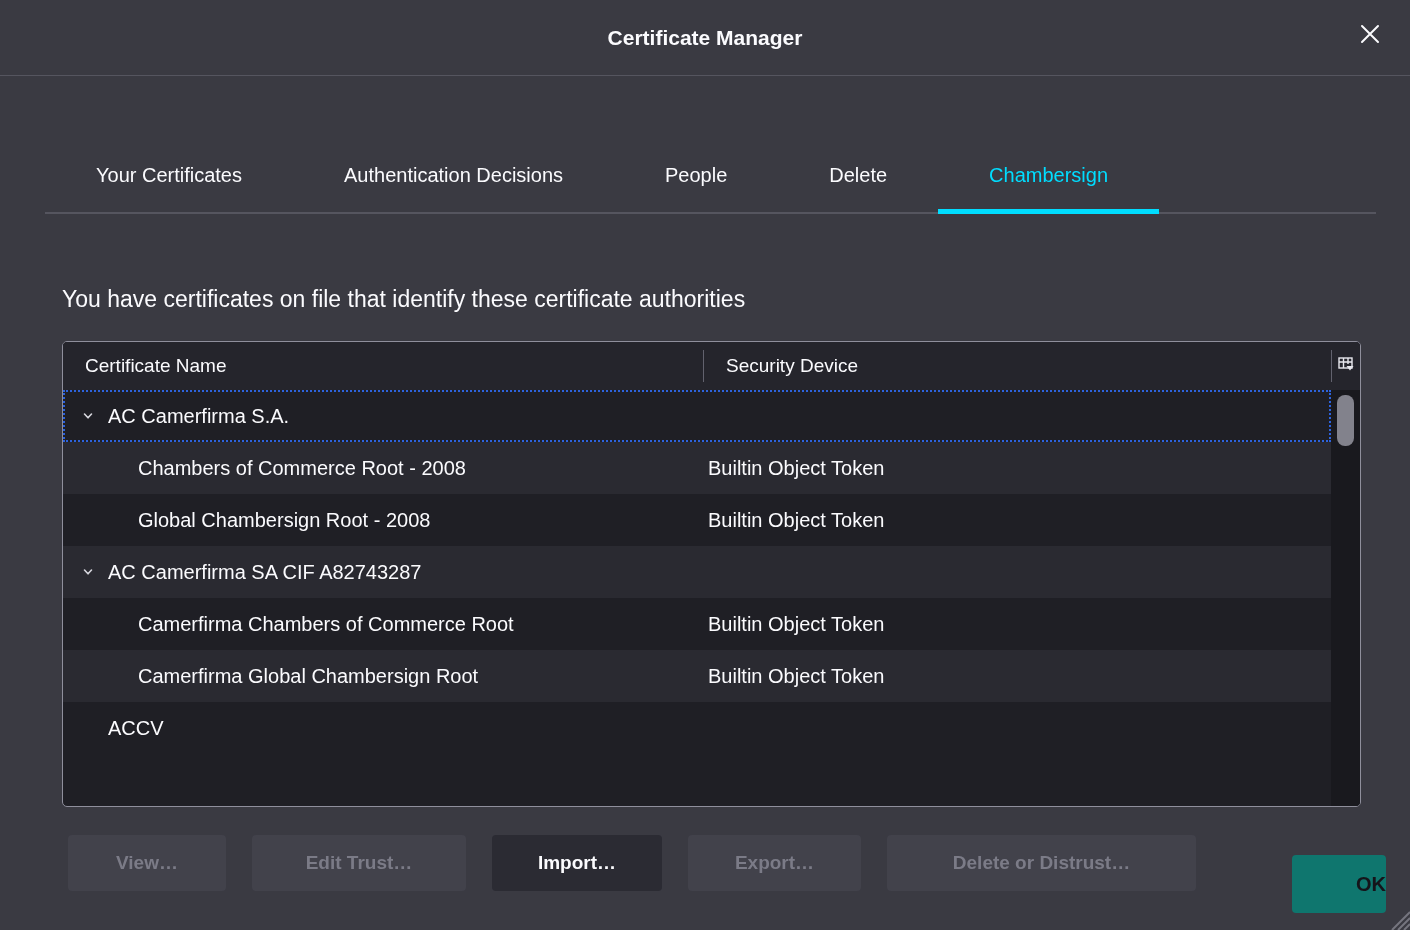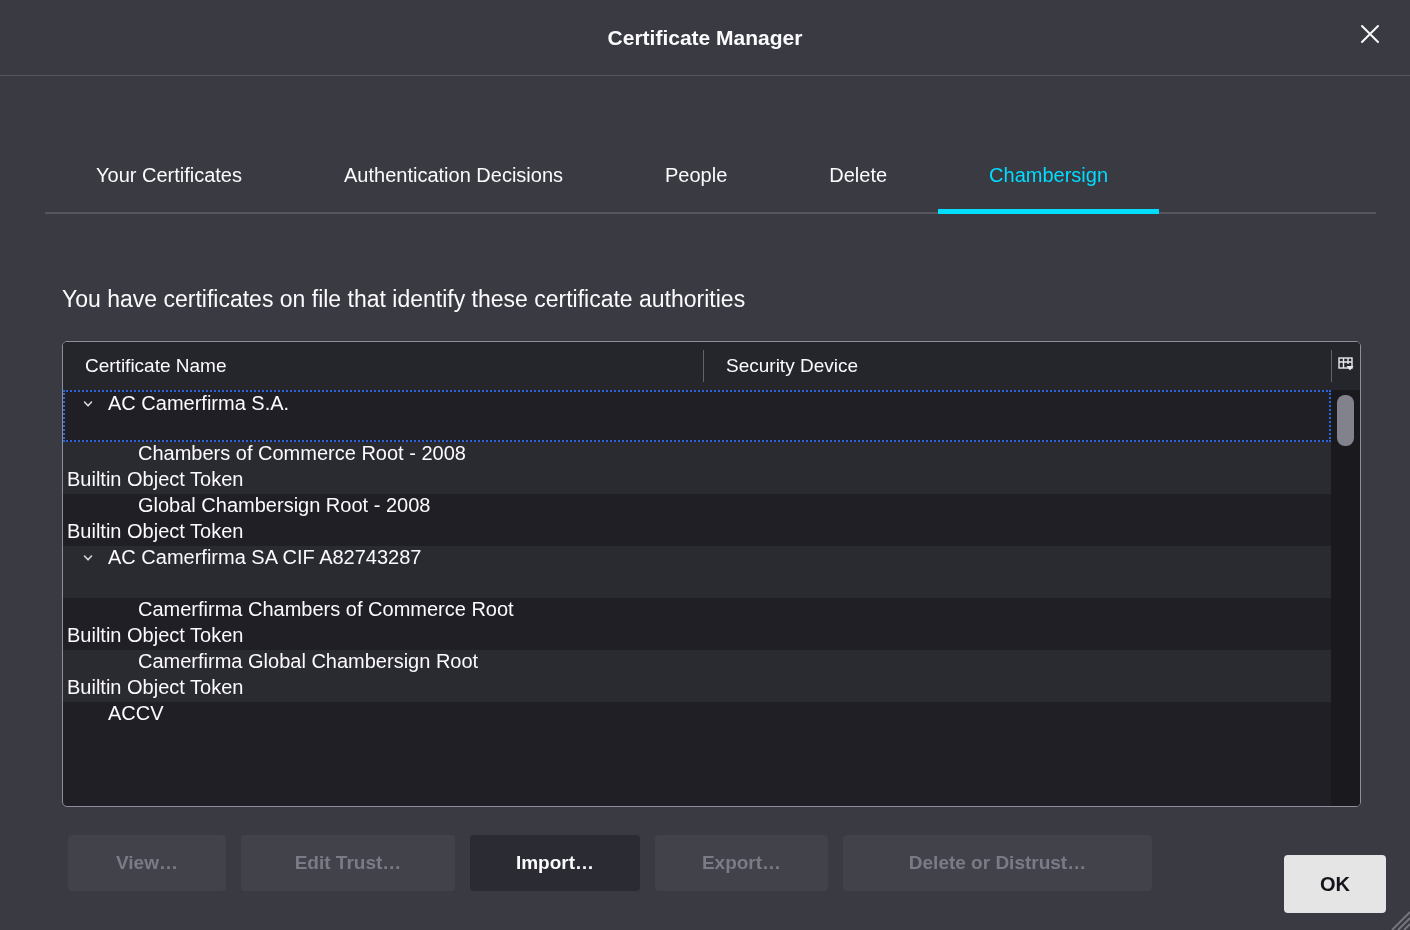--- a/index.html
+++ b/index.html
@@ -119,21 +119,20 @@
     position: absolute;
     top: 48px; left: 0; right: 29px; bottom: 0;
     overflow: hidden;
   }
   .row {
     height: 52px;
     display: flex;
     align-items: stretch;
     font-size: 20px;
     cursor: default;
-    flex-direction: column;
   }
   .row:nth-child(odd) { background: #1f1f25; }
   .row:nth-child(even) { background: #2a2a31; }
   .row.selected { border: 2px dotted #2d63dd; }
   .name-cell {
     width: 641px;
     display: flex;
     align-items: center;
   }
   .row.group .name-cell { padding-left: 18px; }
@@ -159,21 +158,21 @@
     width: 17px; height: 51px;
     background: #82828c;
     border-radius: 8px;
     cursor: pointer;
   }
 
   
   .actions {
     margin: 28px 0 0 68px;
     display: flex;
-    gap: 15px;
+    gap: 26px;
   }
   .btn {
     height: 56px;
     border-radius: 4px;
     border: none;
     font-family: "Liberation Sans", sans-serif;
     font-size: 19px;
     font-weight: 600;
     display: flex;
     align-items: center;
@@ -192,30 +191,31 @@
   .w-edit   { width: 214px; }
   .w-import { width: 170px; }
   .w-export { width: 173px; }
   .w-delete { width: 309px; }
 
   
   .ok-btn {
     position: absolute;
     right: 24px;
     bottom: 17px;
-    width: 102px;
+    width: 94px;
     height: 58px;
-    background: #e5e5e5;
+    background: #0f766e;
     color: #15141a;
     font-family: "Liberation Sans", sans-serif;
     font-size: 20px;
     font-weight: bold;
     border: none;
     border-radius: 4px;
     cursor: pointer;
+    text-align: right;
   }
 
   .resize-grip {
     position: absolute;
     right: 0; bottom: 0;
     width: 26px; height: 26px;
     cursor: nwse-resize;
   }
 </style>
 </head>

